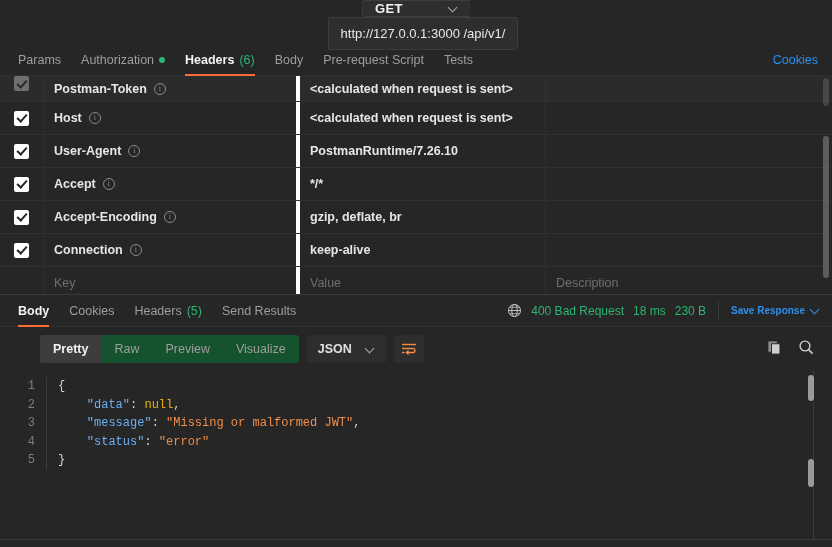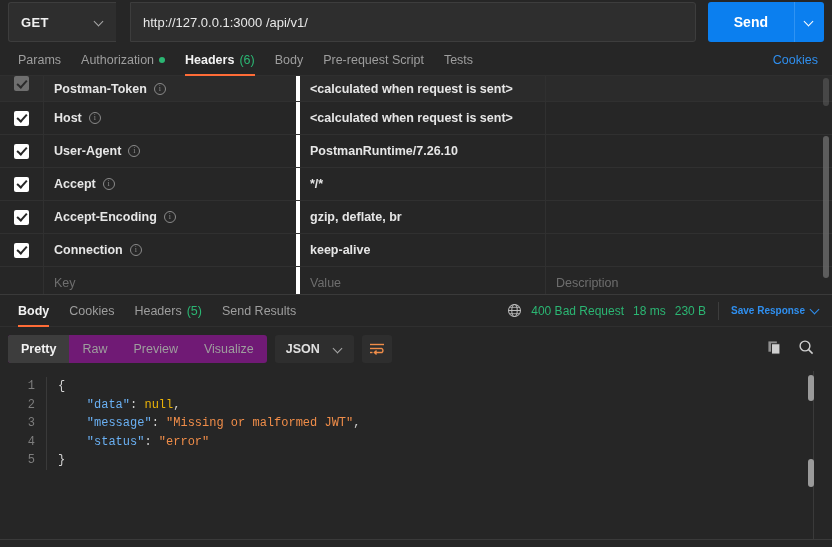--- a/index.html
+++ b/index.html
@@ -12,20 +12,21 @@
   }
 
   
   .url-bar {
     height: 44px;
     display: flex;
     align-items: center;
     padding: 0 8px;
     gap: 0;
     background: #262626;
+    flex-direction: column;
   }
   .method-box {
     width: 108px; height: 40px;
     background: #2e2e2e;
     border: 1px solid #3d3d3d;
     border-right: none;
     border-radius: 3px 0 0 3px;
     display: flex; align-items: center;
     justify-content: space-between;
     padding: 0 12px;
@@ -39,21 +40,21 @@
     border-right: 1.4px solid #a8a8a8;
     border-bottom: 1.4px solid #a8a8a8;
     transform: rotate(45deg);
   }
   .url-input {
     flex: 1; height: 40px;
     background: #2e2e2e;
     border: 1px solid #3d3d3d;
     border-radius: 0 3px 3px 0;
     display: flex; align-items: center;
-    padding: 0 12px;
+    padding: 8px 12px;
     font-size: 13px;
     color: #e8e8e8;
     cursor: text;
     margin-left: 14px;
   }
   .send-wrap {
     margin-left: 12px;
     display: flex; height: 40px;
     border-radius: 3px; overflow: hidden;
   }
@@ -211,22 +212,22 @@
   }
   .save-resp .chev::after { border-color: #2f8fef; }
 
   
   .fmt-bar {
     height: 44px;
     display: flex; align-items: center;
     padding: 0 8px; gap: 8px;
   }
   .seg {
-    display: flex; background: #701a75;
-    border-radius: 3px; height: 28px; overflow: hidden;
+    display: flex; background: #14532d;
+    border-radius: 3px; height: 28px; overflow: hidden; margin-left: 32px;
   }
   .seg-item {
     display: flex; align-items: center;
     padding: 0 13px;
     font-size: 12.5px; color: #9e9e9e; cursor: pointer;
   }
   .seg-item.active { background: #3d3d3d; color: #f2f2f2; font-weight: bold; }
   .json-sel {
     display: flex; align-items: center; gap: 14px;
     background: #2e2e2e; border-radius: 3px;

